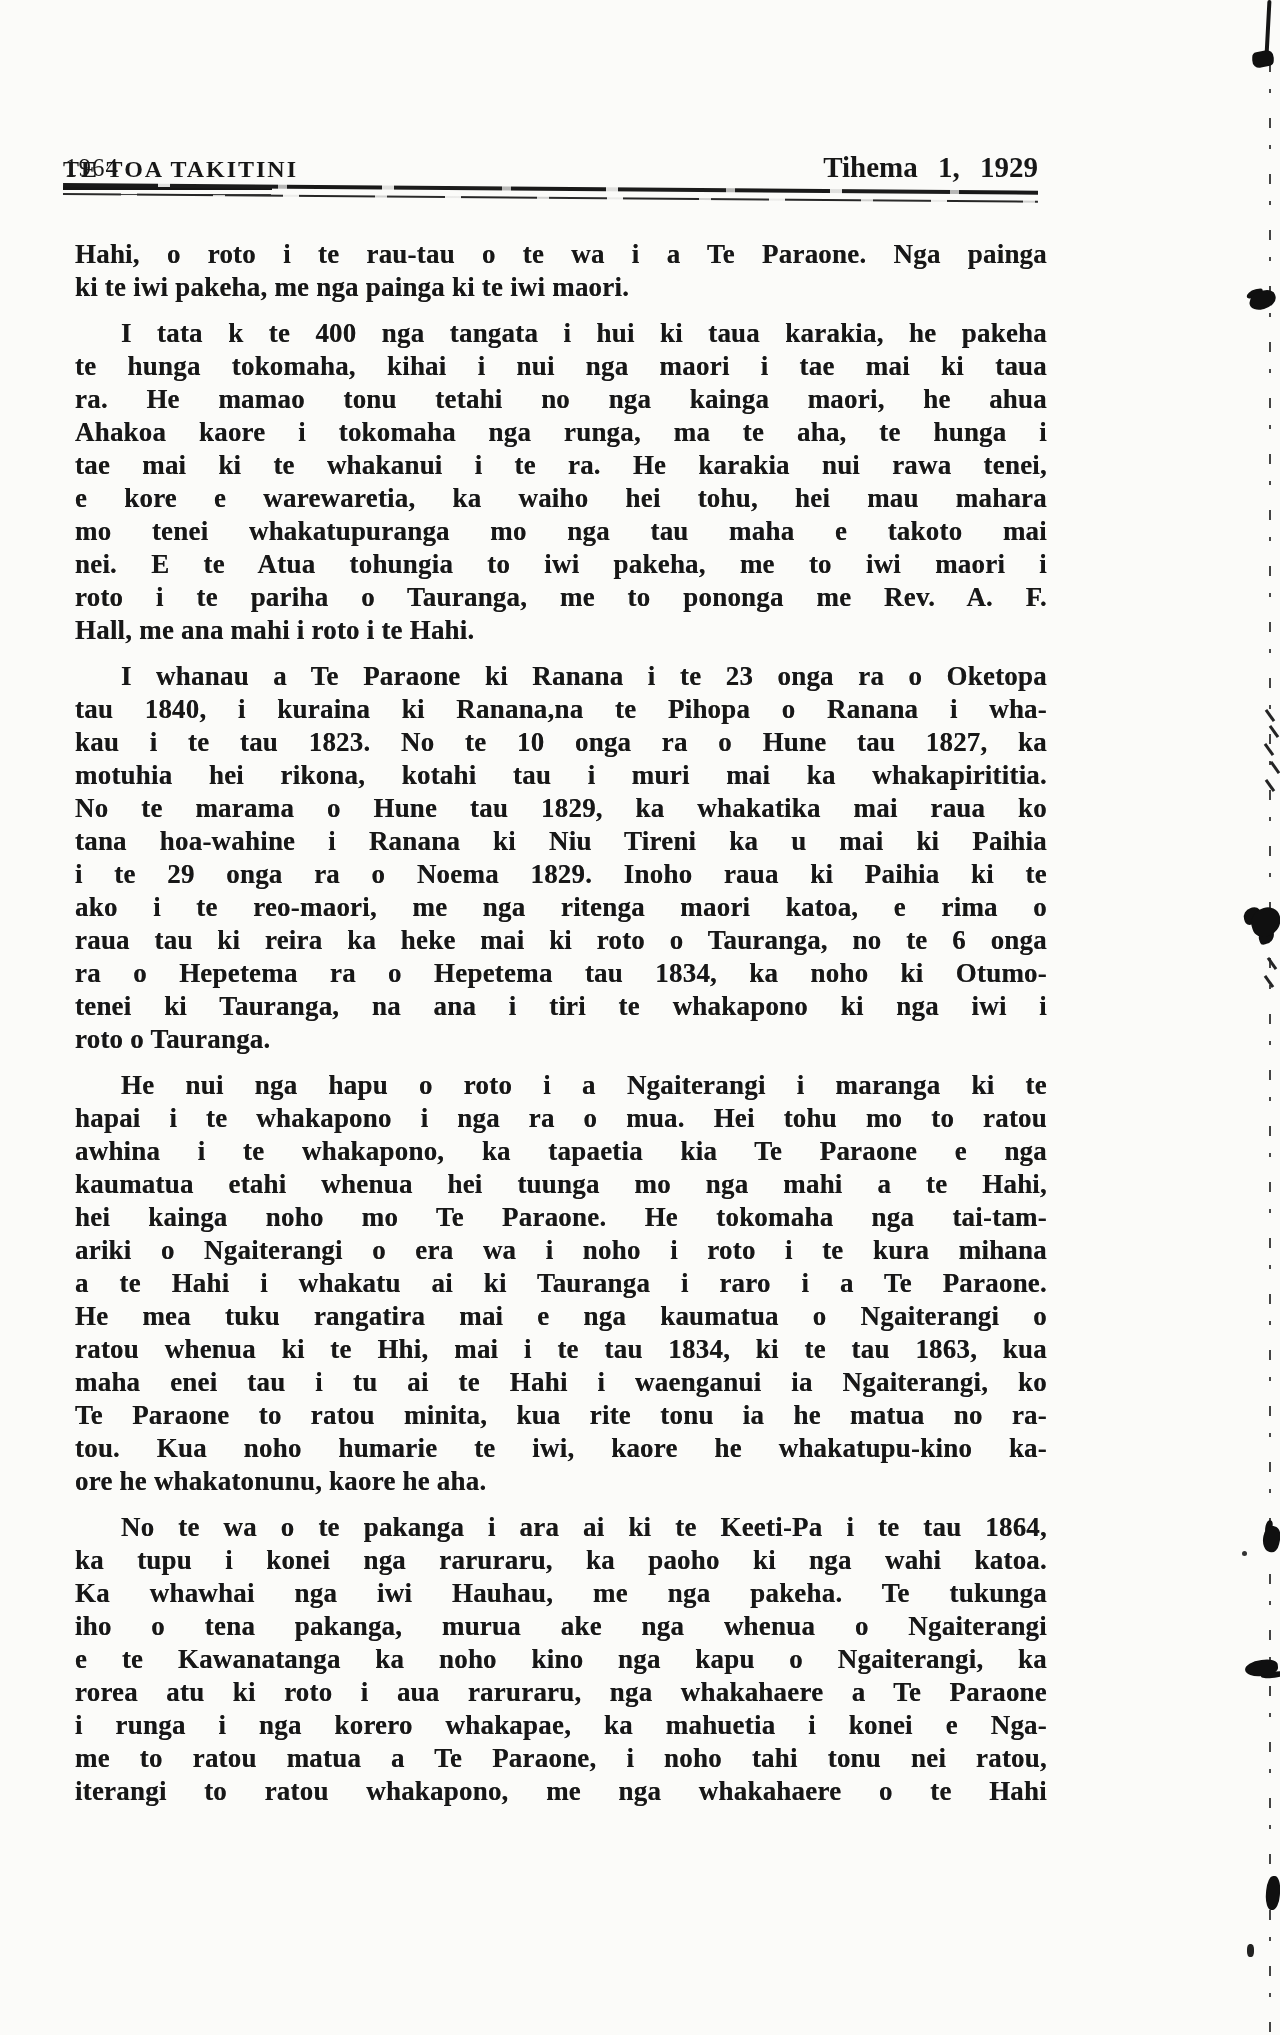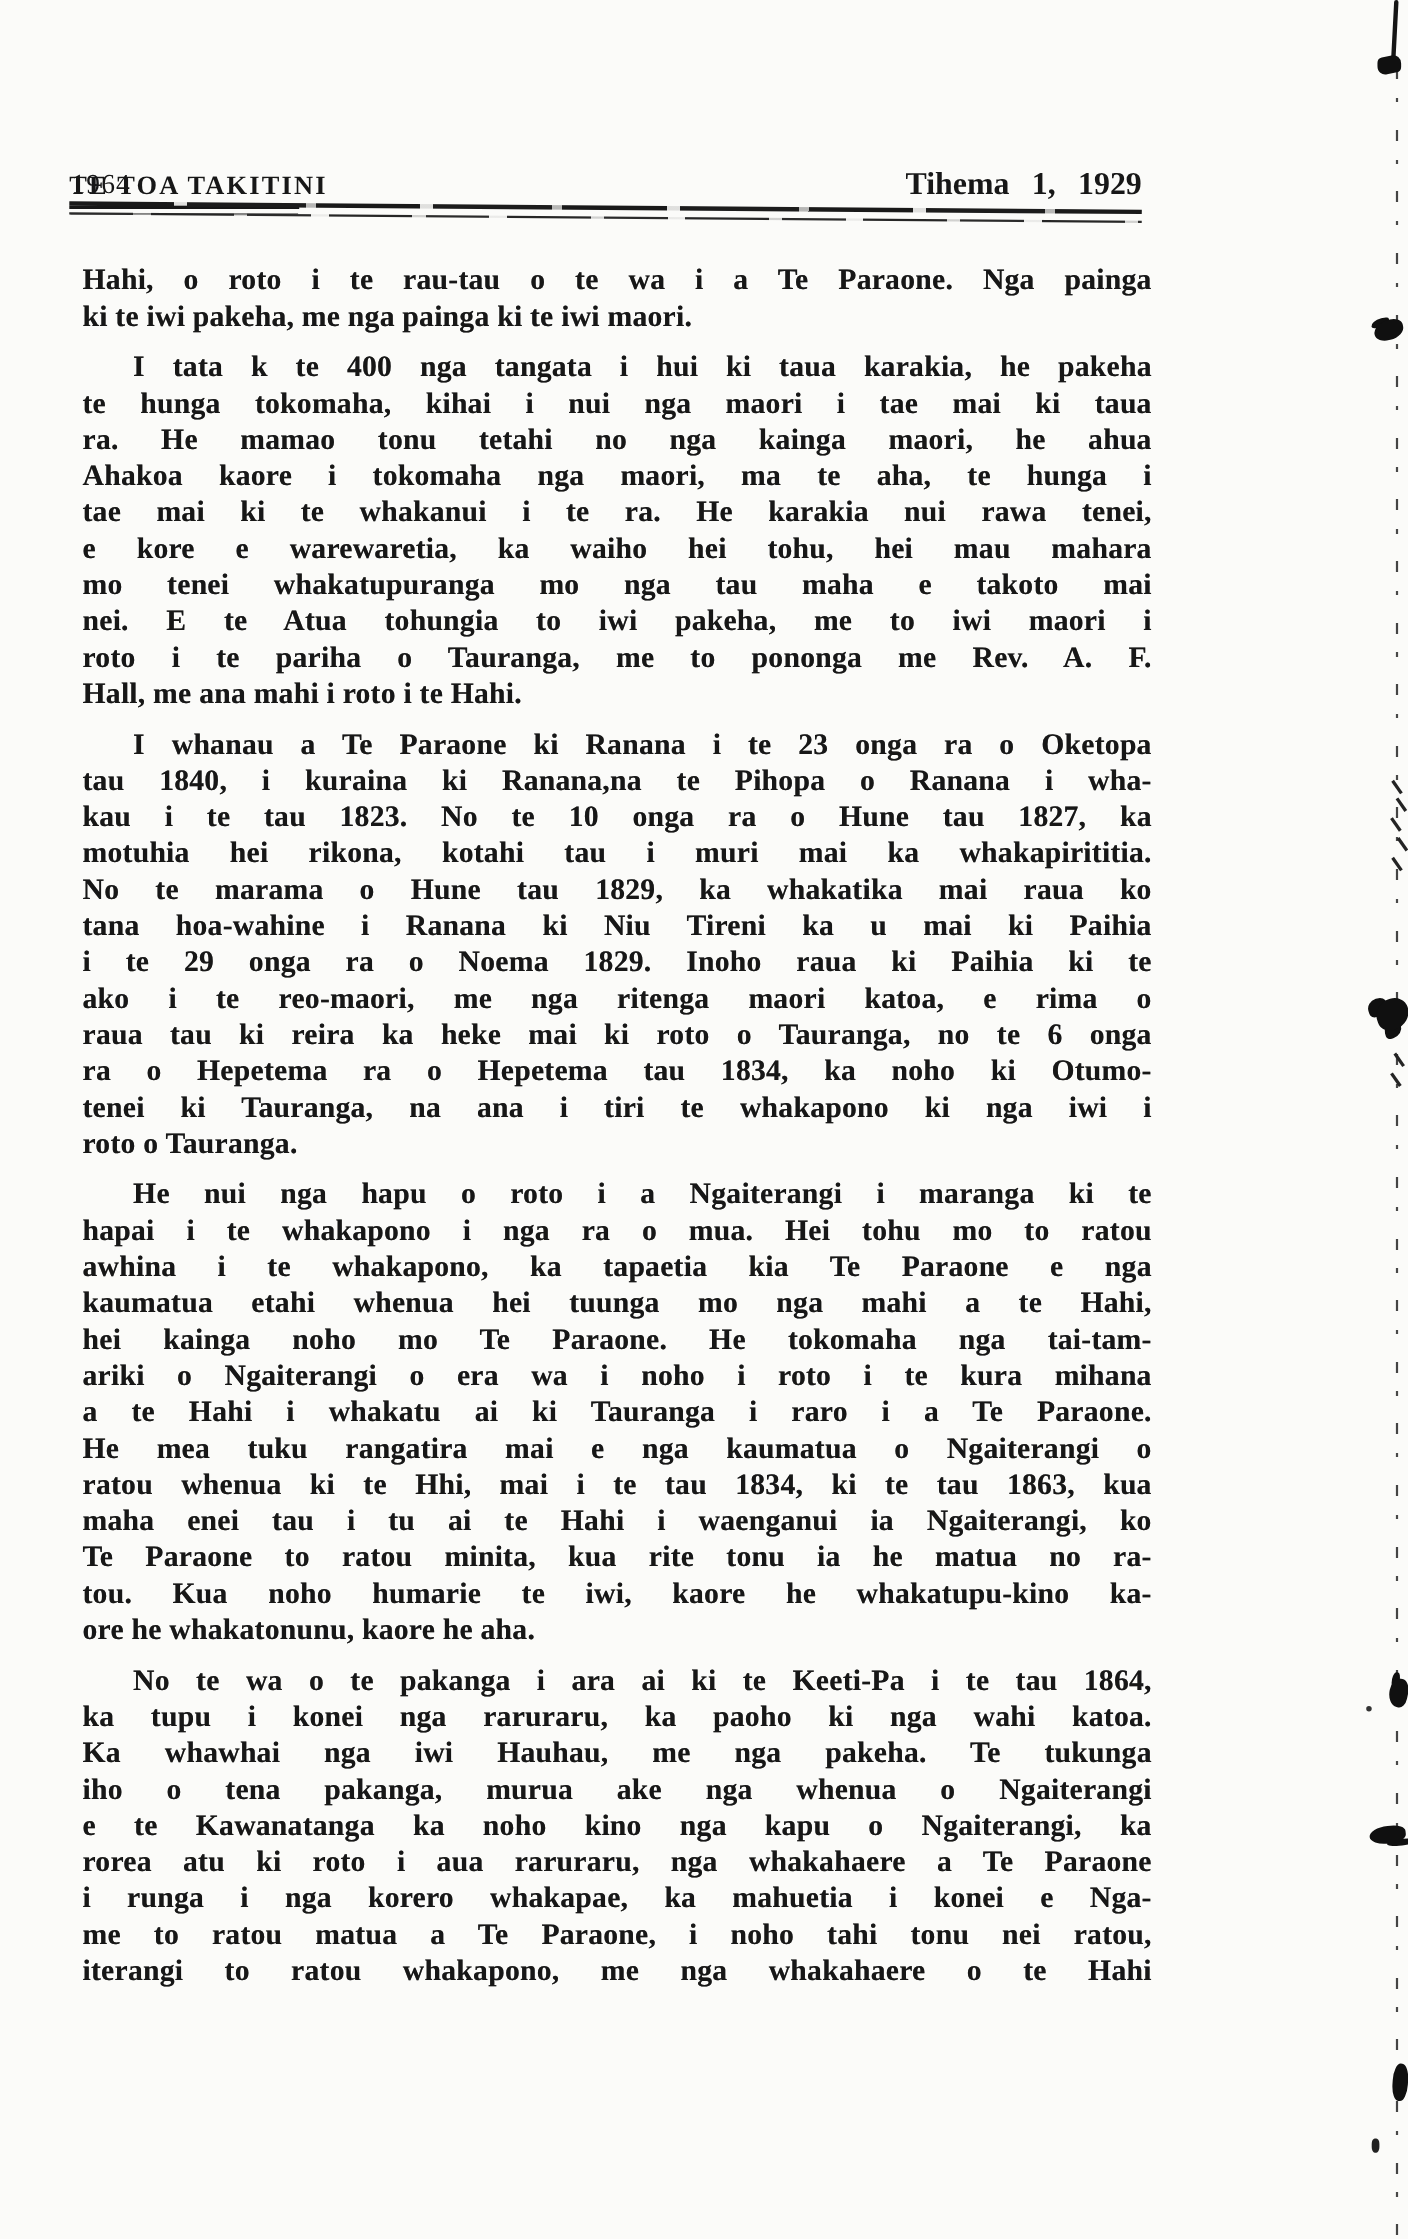--- a/index.html
+++ b/index.html
@@ -137,21 +137,21 @@
 
   <div class="article">
       <div class="para">
         <div class="line">Hahi, o roto i te rau-tau o te wa i a Te Paraone. Nga painga</div>
         <div class="line endline">ki te iwi pakeha, me nga painga ki te iwi maori.</div>
       </div>
       <div class="para indent">
         <div class="line">I tata k te 400 nga tangata i hui ki taua karakia, he pakeha</div>
         <div class="line">te hunga tokomaha, kihai i nui nga maori i tae mai ki taua</div>
         <div class="line">ra. He mamao tonu tetahi no nga kainga maori, he ahua</div>
-        <div class="line">Ahakoa kaore i tokomaha nga maori, ma te aha, te hunga i</div>
+        <div class="line">Ahakoa kaore i tokomaha nga runga, ma te aha, te hunga i</div>
         <div class="line">tae mai ki te whakanui i te ra. He karakia nui rawa tenei,</div>
         <div class="line">e kore e warewaretia, ka waiho hei tohu, hei mau mahara</div>
         <div class="line">mo tenei whakatupuranga mo nga tau maha e takoto mai</div>
         <div class="line">nei. E te Atua tohungia to iwi pakeha, me to iwi maori i</div>
         <div class="line">roto i te pariha o Tauranga, me to pononga me Rev. A. F.</div>
         <div class="line endline">Hall, me ana mahi i roto i te Hahi.</div>
       </div>
       <div class="para indent">
         <div class="line">I whanau a Te Paraone ki Ranana i te 23 onga ra o Oketopa</div>
         <div class="line">tau 1840, i kuraina ki Ranana,na te Pihopa o Ranana i wha-</div>

